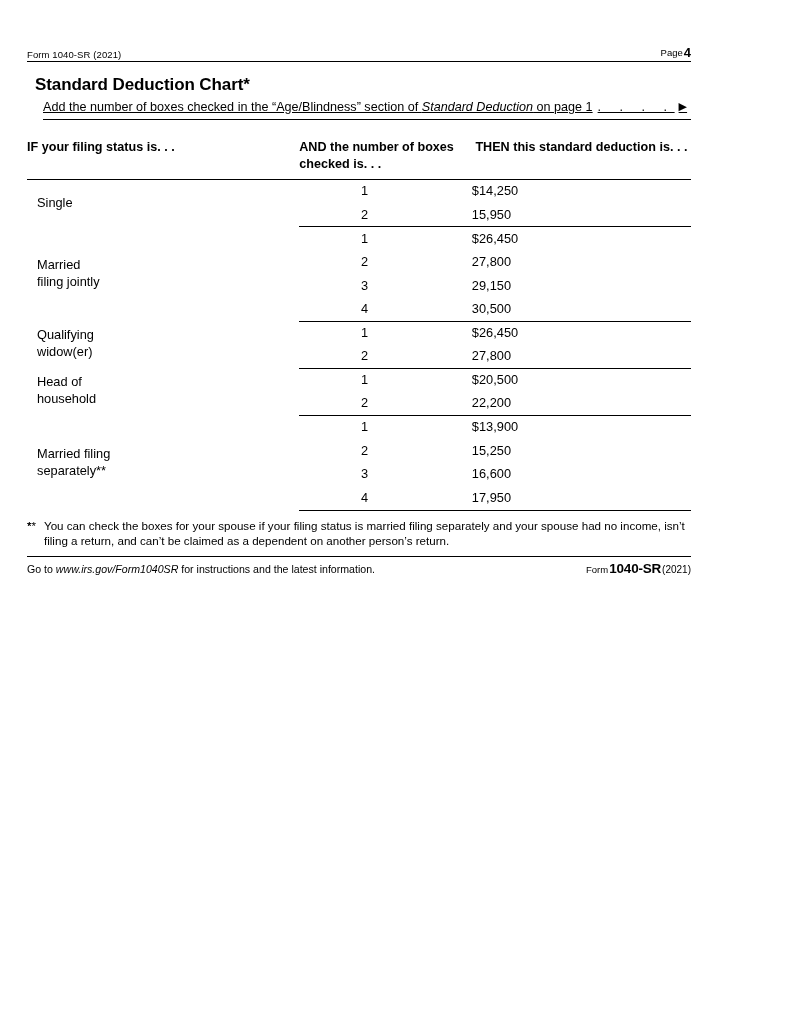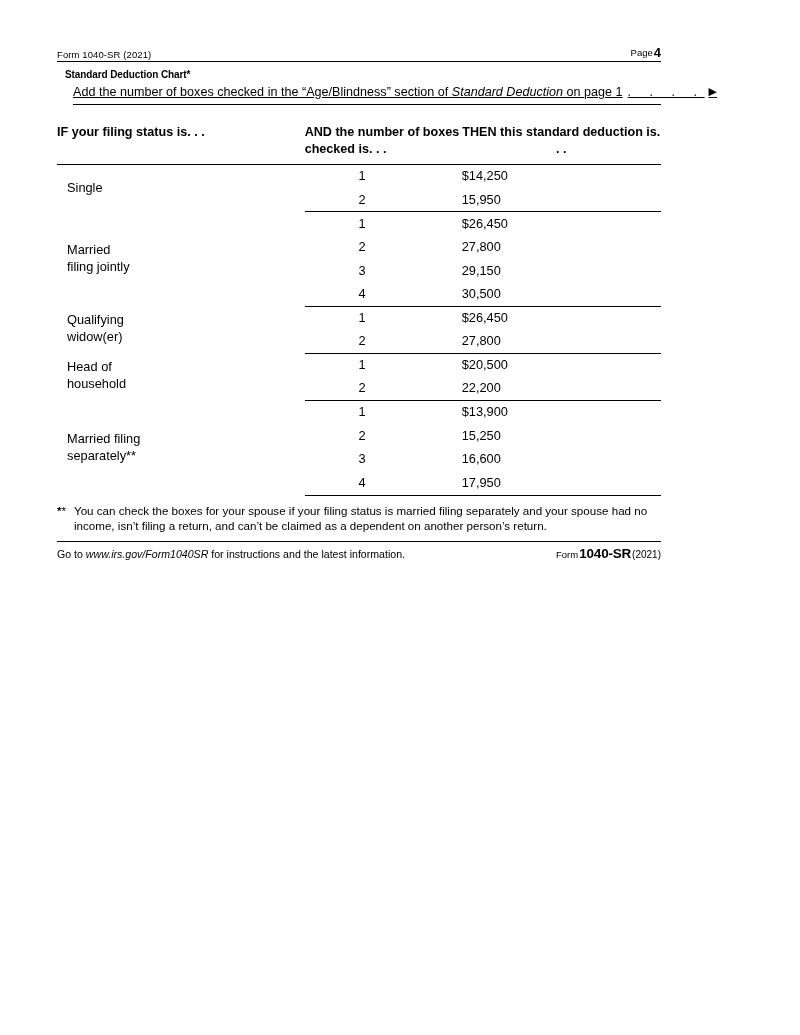--- a/index.html
+++ b/index.html
@@ -12,21 +12,21 @@
     height: 1035px;
     font-family: "Liberation Sans", sans-serif;
     color: #000000;
     -webkit-font-smoothing: antialiased;
   }
   .page {
     position: relative;
     width: 718px;
     height: 1035px;
     box-sizing: border-box;
-    padding: 0 57px;
+    padding: 0 27px;
   }
 
   
   .page-header {
     display: flex;
     align-items: flex-end;
     justify-content: space-between;
     padding-top: 46px;
     padding-bottom: 2px;
     border-bottom: 1.6px solid #000;
@@ -43,24 +43,24 @@
   }
   .page-number .num {
     font-size: 13px;
     font-weight: bold;
     vertical-align: -1px;
     margin-left: 1px;
   }
 
   
   .chart-title {
-    font-size: 10px;
+    font-size: 17px;
     font-weight: bold;
     letter-spacing: -.1px;
-    margin: 7px 0 0 8px;
+    margin: 13px 0 0 8px;
   }
 
   
   .instruction-row {
     margin: 4px 0 0 16px;
     padding-bottom: 3px;
     border-bottom: 1.4px solid #000;
     font-size: 12.6px;
     line-height: 1.35;
     white-space: nowrap;

